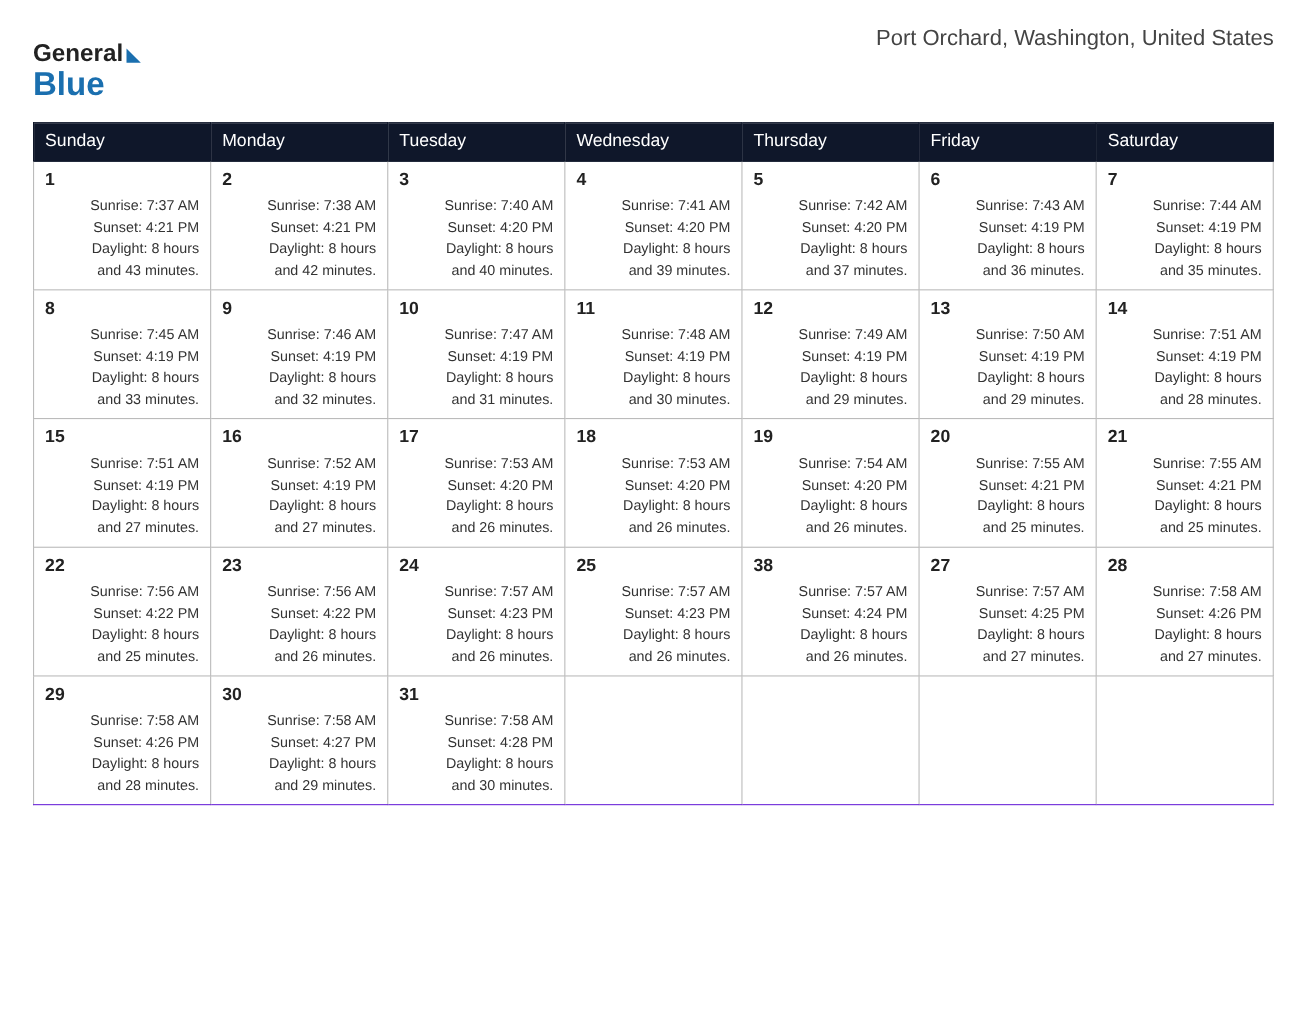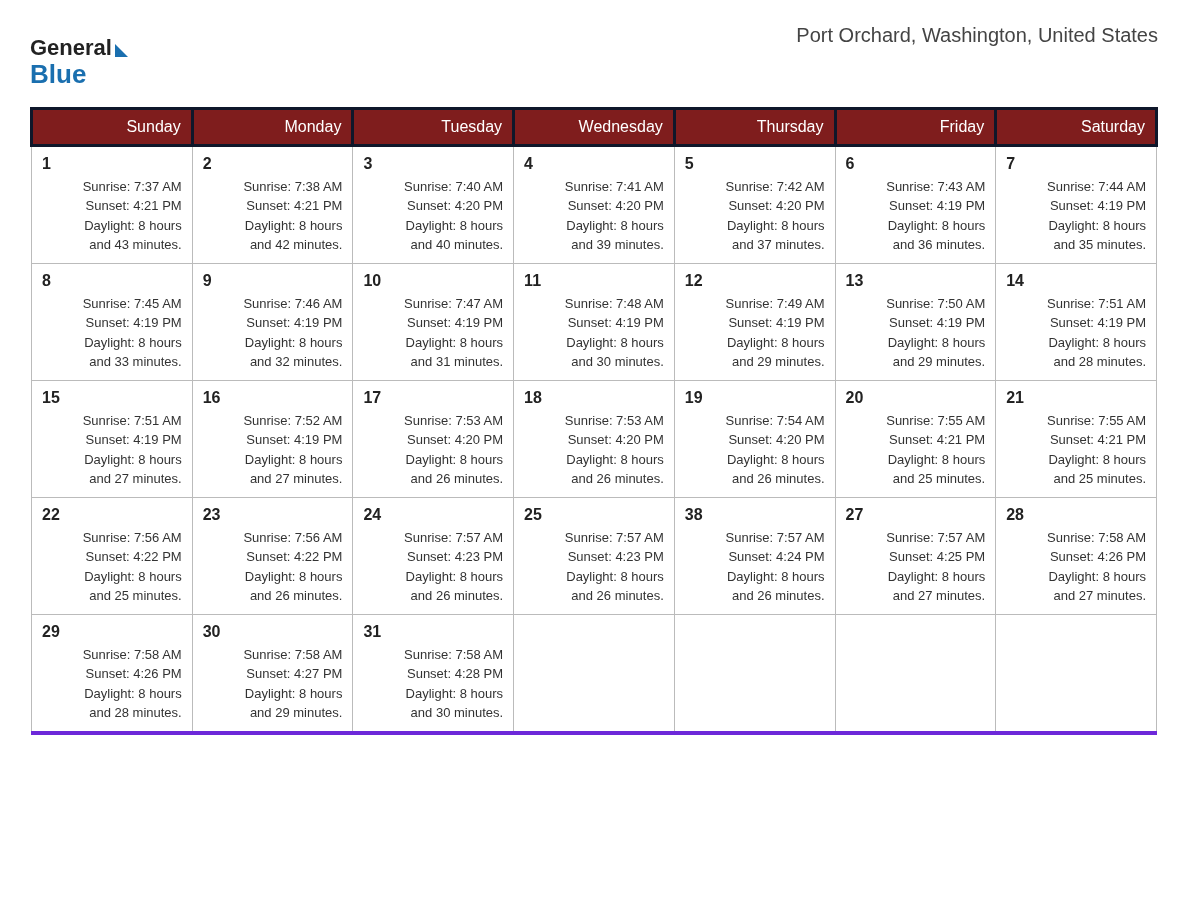--- a/index.html
+++ b/index.html
@@ -21,21 +21,21 @@
       display: flex;
       align-items: center;
       gap: 0px;
     }
     .logo-text-general {
       font-size: 22px;
       font-weight: bold;
       color: #222;
     }
     .logo-text-blue {
-      font-size: 26px;
+      font-size: 30px;
       font-weight: bold;
       color: #1a6faf;
     }
     .title-block {
       text-align: right;
     }
     .month-title {
       font-size: 48px;
       font-weight: bold;
       color: #222;
@@ -45,27 +45,27 @@
       font-size: 20px;
       color: #444;
       margin-top: 4px;
     }
     .calendar-table {
       width: 100%;
       border-collapse: collapse;
       border: 1px solid #999;
     }
     .calendar-table th {
-      background-color: #7f1d1d;
+      background-color: #0f172a;
       color: #fff;
       font-size: 16px;
       font-weight: normal;
       padding: 8px 10px;
-      text-align: right;
-      border: 3px solid #0f172a;
+      text-align: left;
+      border: 1px solid #0f172a;
     }
     .calendar-table td {
       vertical-align: top;
       padding: 8px 10px;
       border: 1px solid #bbb;
       width: 14.28%;
       min-height: 100px;
     }
     .day-number {
       font-size: 16px;
@@ -77,21 +77,21 @@
     .day-info {
       font-size: 13px;
       color: #333;
       line-height: 1.5;
       text-align: right;
     }
     .empty-cell {
       background: #fff;
     }
     tr:last-child td {
-      border-bottom: 4px solid #6d28d9;
+      border-bottom: 1px solid #6d28d9;
     }
   </style>
 </head>
 <body>
 
 <div class="header-area">
   <div class="logo-container">
     <div style="line-height:1.1;margin-top:16px;">
       <div style="display:flex; align-items:center;">
         <span class="logo-text-general">General</span>

